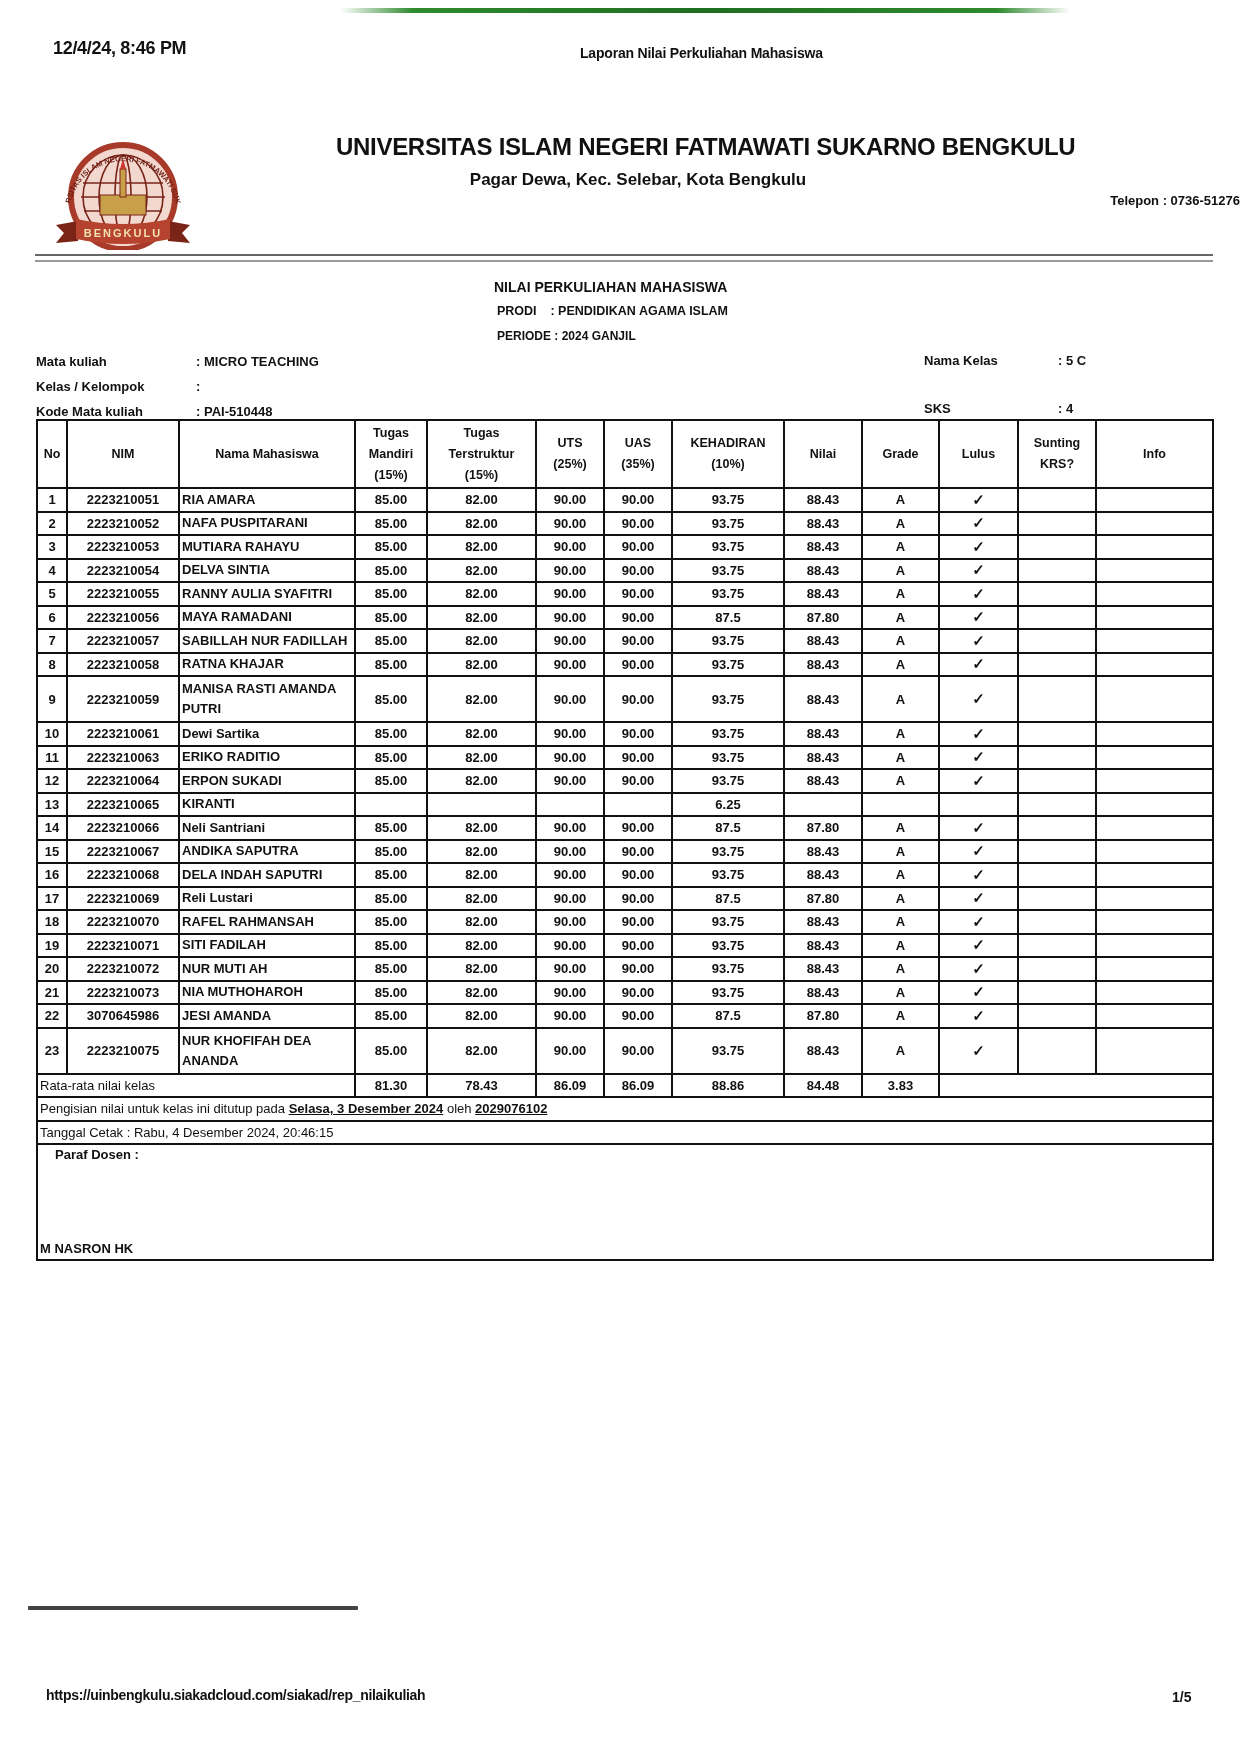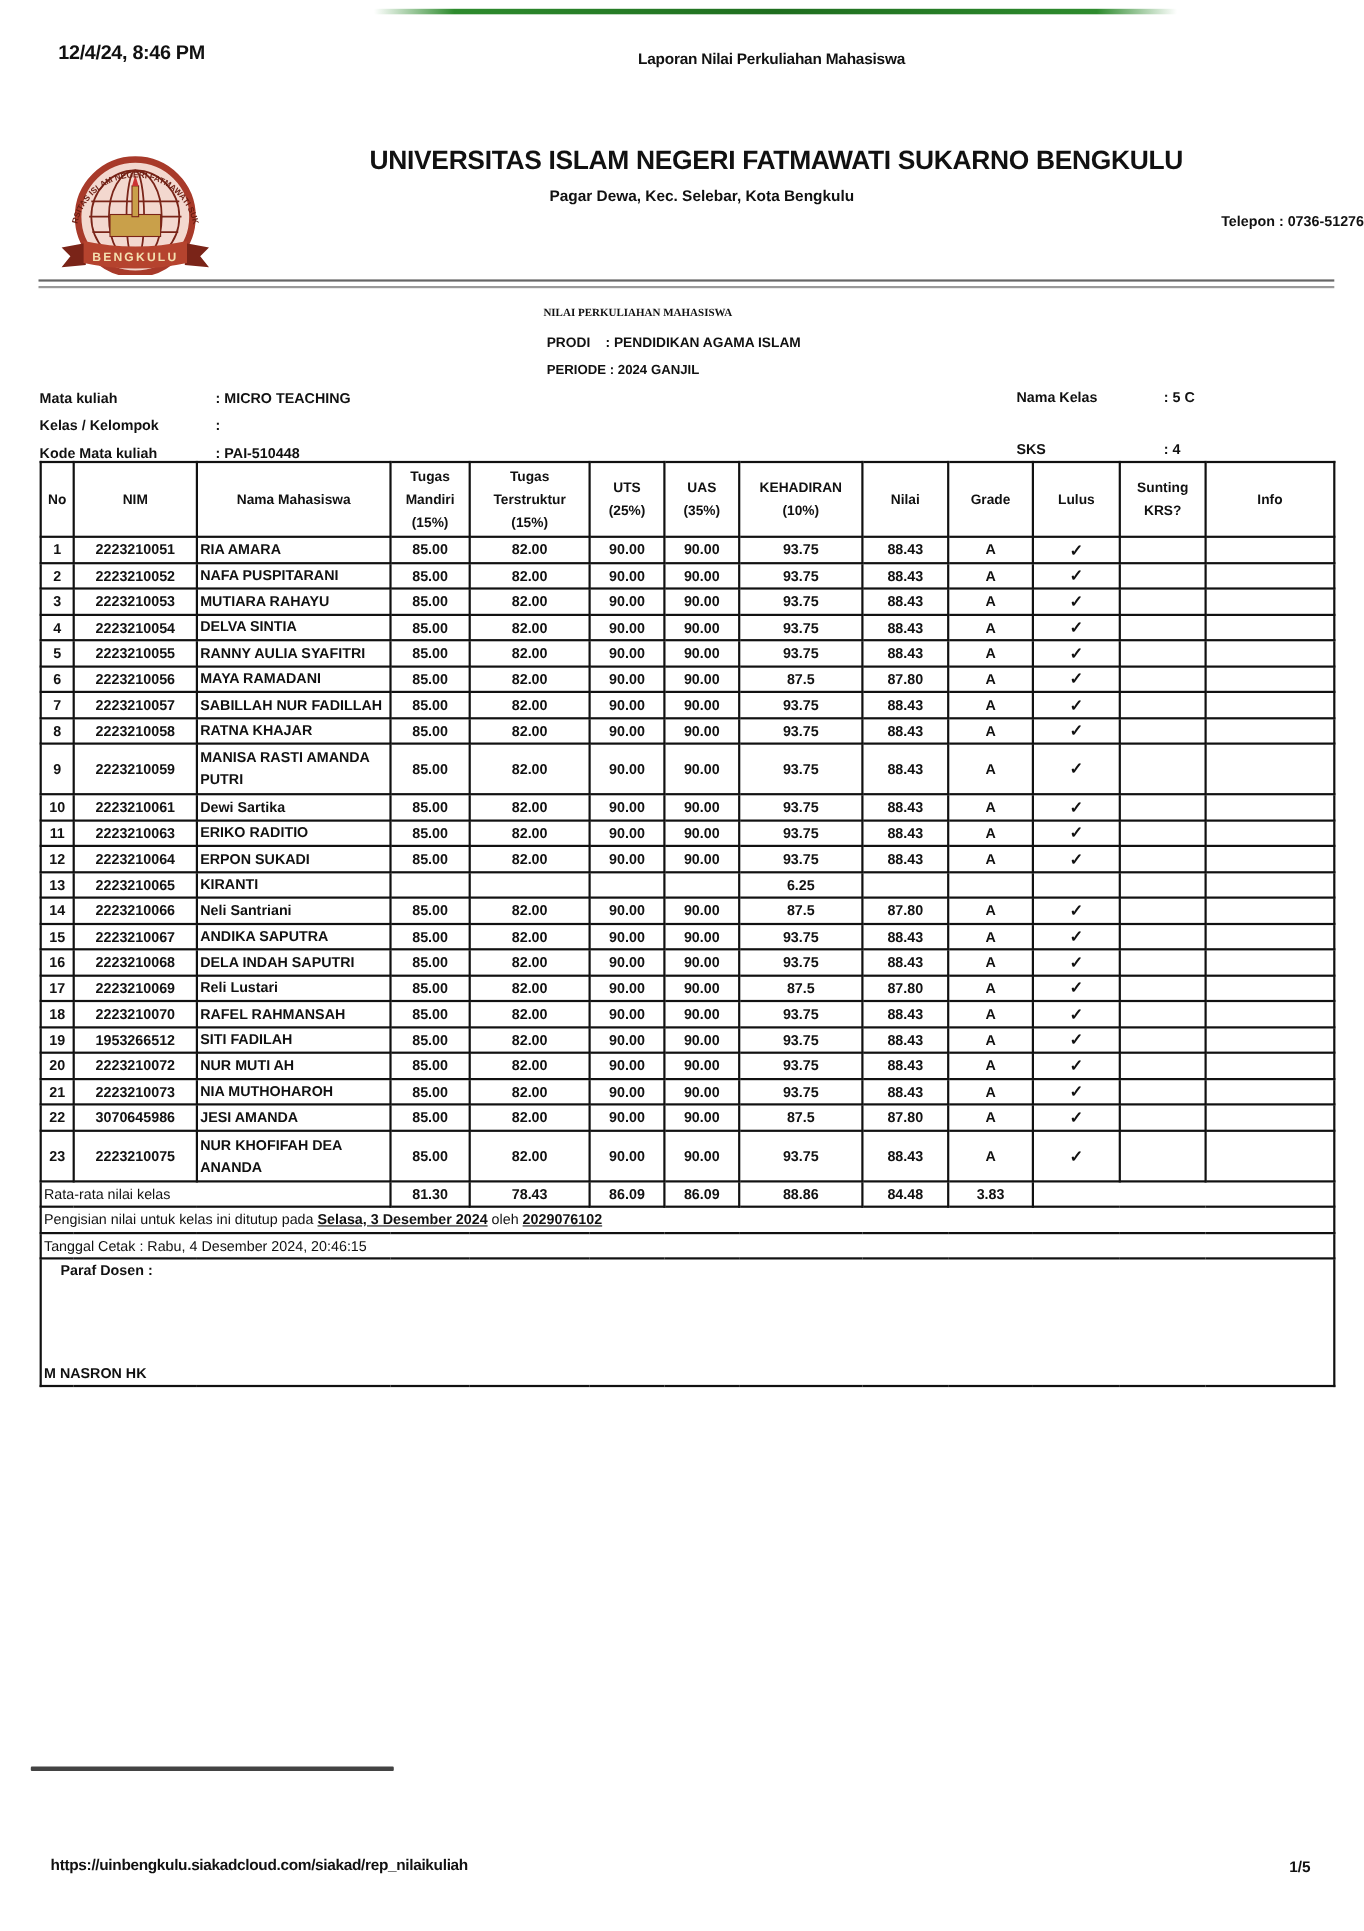--- a/index.html
+++ b/index.html
@@ -13,26 +13,26 @@
   }
   .topbar {
     position: absolute; left: 340px; top: 8px; width: 730px; height: 5px;
     background: linear-gradient(90deg, rgba(60,160,60,0) 0%, #2e8b2e 10%, #1f6e1f 50%, #2e8b2e 90%, rgba(60,160,60,0) 100%);
   }
   .print-date { position: absolute; left: 53px; top: 38px; font-size: 18px; font-weight: bold; letter-spacing: -0.3px; }
   .print-title { position: absolute; left: 580px; top: 45px; font-size: 14px; font-weight: bold; letter-spacing: -0.2px; }
 
   .logo { position: absolute; left: 48px; top: 125px; width: 150px; height: 125px; }
   .uni-name { position: absolute; left: 336px; top: 133px; font-size: 24px; font-weight: bold; letter-spacing: -0.3px; }
-  .uni-addr { position: absolute; left: 0; width: 1096px; top: 170px; text-align: center; font-size: 14px; font-weight: bold; padding-left: 180px; box-sizing: border-box; }
+  .uni-addr { position: absolute; left: 0; width: 1096px; top: 170px; text-align: center; font-size: 17px; font-weight: bold; padding-left: 180px; box-sizing: border-box; }
   .uni-phone { position: absolute; left: 0; width: 1240px; top: 193px; text-align: right; font-size: 13px; font-weight: bold; padding-left: 180px; box-sizing: border-box; }
 
   .rule { position: absolute; left: 35px; width: 1178px; top: 254px; height: 4px; border-top: 2px solid #666; border-bottom: 2px solid #999; }
 
-  .doc-title { position: absolute; left: 494px; top: 279px; font-size: 10px; font-weight: bold; font-family: Liberation Serif, serif; }
+  .doc-title { position: absolute; left: 494px; top: 279px; font-size: 14px; font-weight: bold; }
   .prodi { position: absolute; left: 497px; top: 304px; font-size: 12.5px; font-weight: bold; }
   .periode { position: absolute; left: 497px; top: 329px; font-size: 12px; font-weight: bold; }
 
   .meta { position: absolute; font-size: 13px; font-weight: bold; }
 
   table.grades {
     position: absolute; left: 36px; top: 419px; width: 1176px;
     border-collapse: collapse; table-layout: fixed;
     font-size: 13px; font-weight: bold;
   }
@@ -407,21 +407,21 @@
         <td>90.00</td>
         <td>93.75</td>
         <td>88.43</td>
         <td>A</td>
         <td class="check">✓</td>
         <td></td>
         <td></td>
       </tr>
       <tr>
         <td>19</td>
-        <td>1953266512</td>
+        <td>2223210071</td>
         <td class="name">SITI FADILAH</td>
         <td>85.00</td>
         <td>82.00</td>
         <td>90.00</td>
         <td>90.00</td>
         <td>93.75</td>
         <td>88.43</td>
         <td>A</td>
         <td class="check">✓</td>
         <td></td>

